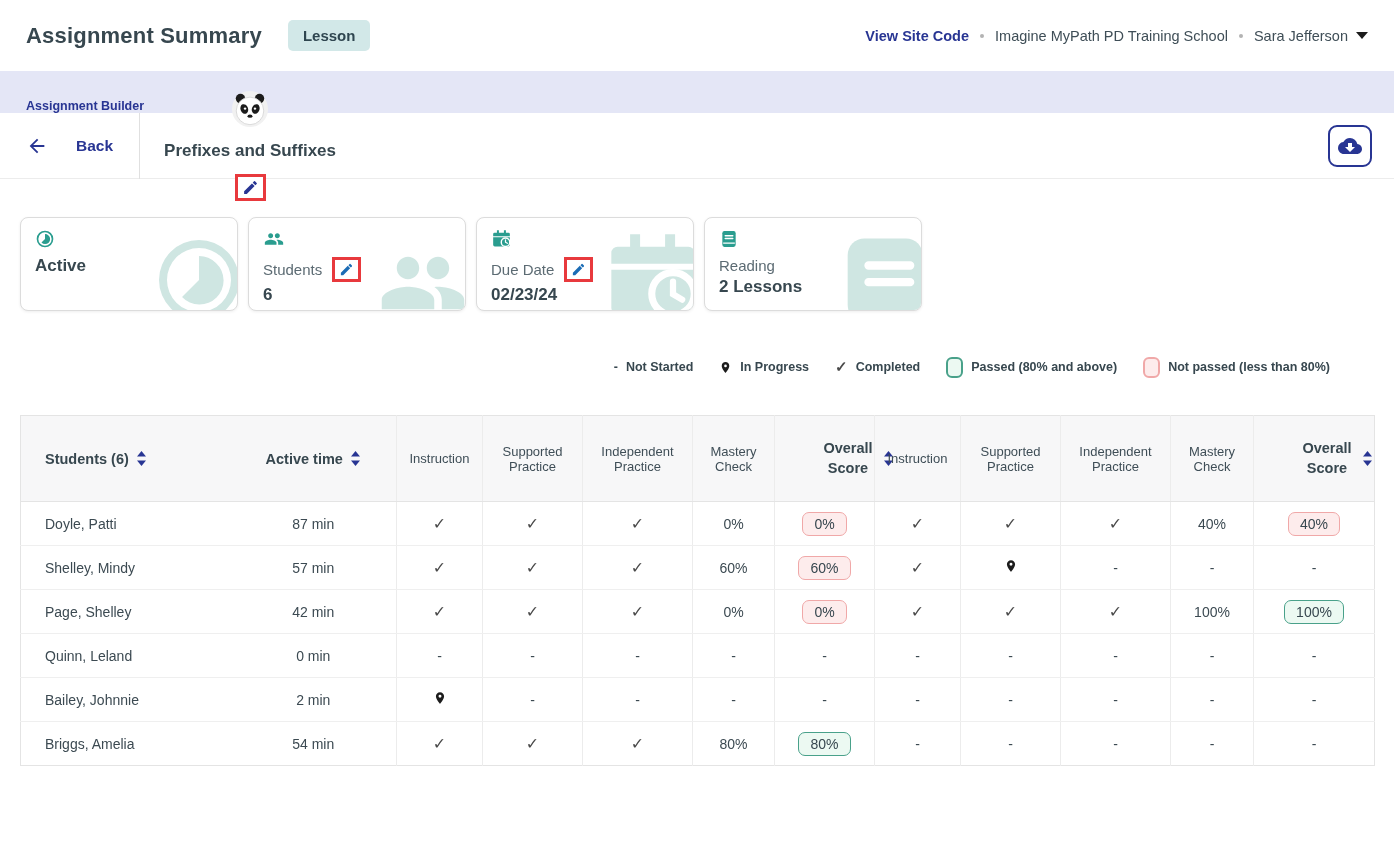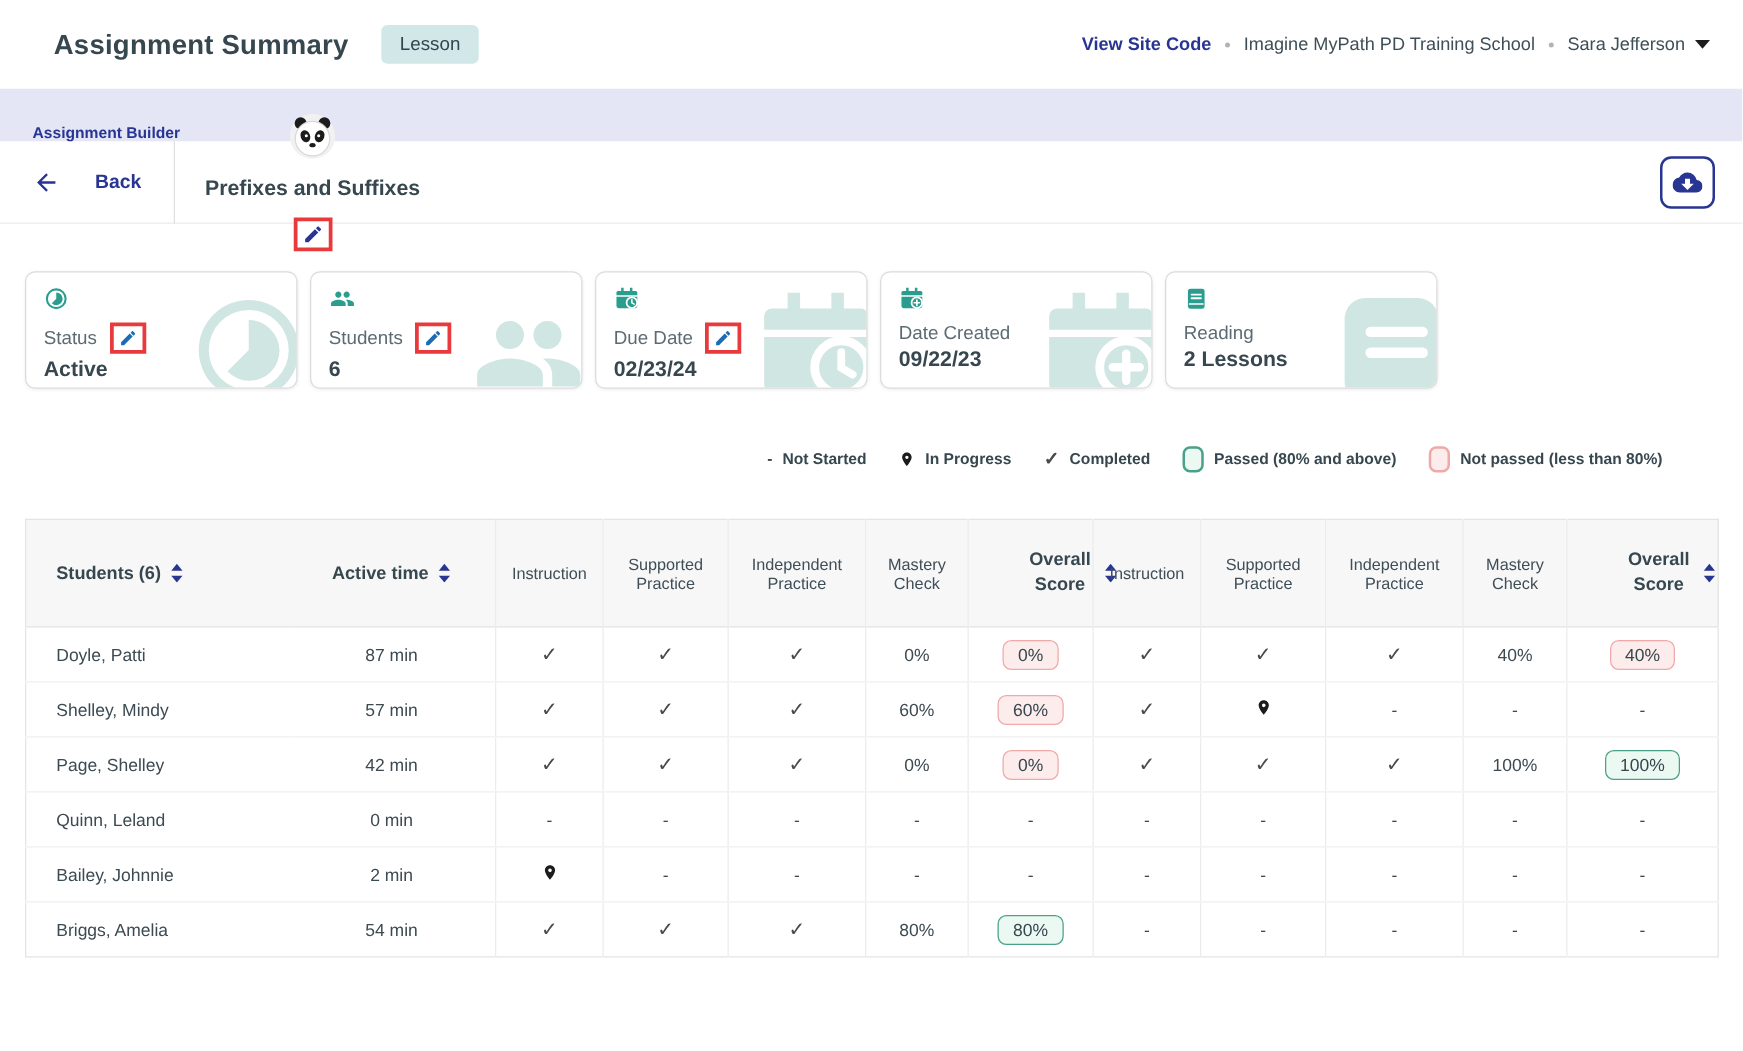--- a/index.html
+++ b/index.html
@@ -7,22 +7,22 @@
     --lavender:#e4e6f6; --red-highlight:#e8393d; --pencil-blue:#1b6cb5;
     --pass-border:#49a18a; --pass-bg:#ecf9f2; --fail-border:#f0a8a8; --fail-bg:#fdecec;
   }
   *{box-sizing:border-box;}
   html,body{margin:0;padding:0;}
   body{width:1394px;height:841px;background:#fff;font-family:"Liberation Sans",sans-serif;color:#37474f;overflow:hidden;}
 
   
   .header{height:71px;display:flex;justify-content:space-between;align-items:center;padding:0 26px;}
   .header-left{display:flex;align-items:center;gap:26px;}
-  .page-title{font-size:22px;font-weight:700;color:#37474f;letter-spacing:.2px;margin-left:17px;}
-  .lesson-chip{background:var(--chip-bg);color:#2f4650;font-weight:400;font-size:15px;padding:7px 15px;border-radius:5px;}
+  .page-title{font-size:22px;font-weight:700;color:#37474f;letter-spacing:.2px;}
+  .lesson-chip{background:var(--chip-bg);color:#2f4650;font-weight:700;font-size:15px;padding:7px 15px;border-radius:5px;}
   .header-right{display:flex;align-items:center;gap:11px;font-size:14.5px;}
   .view-site-code{color:var(--indigo);font-weight:700;cursor:pointer;}
   .dot{width:4px;height:4px;border-radius:50%;background:#b3b3b3;}
   .school{color:#3f4e57;}
   .user-menu{display:flex;align-items:center;gap:8px;color:#3f4e57;cursor:pointer;}
   .caret-down{width:0;height:0;border-left:6px solid transparent;border-right:6px solid transparent;border-top:7px solid #1c1c1c;}
 
   
   .breadcrumb-bar{height:42px;background:var(--lavender);display:flex;align-items:flex-end;padding:0 26px;}
   .breadcrumb-link{font-size:12.5px;font-weight:700;color:var(--indigo);cursor:pointer;}
@@ -137,30 +137,20 @@
       </svg>
   </button>
 </div>
 
 <div class="cards">
 
   <div class="card">
     <svg class="card-icon" width="20" height="20" viewBox="0 0 24 24">
         <path fill="currentColor" d="M16.24 7.76A5.97 5.97 0 0 0 12 6v6l-4.24 4.24a6 6 0 1 0 8.48-8.48zM12 2a10 10 0 1 0 0 20 10 10 0 0 0 0-20zm0 18a8 8 0 1 1 0-16 8 8 0 0 1 0 16z"></path>
       </svg>
-    <div class="card-label-row">
-      <span>Status</span>
-      <span class="edit-highlight">
-        <button class="pencil-btn">
-          <svg width="15" height="15" viewBox="0 0 24 24">
-              <path fill="#1b6cb5" d="M3 17.25V21h3.75L17.81 9.94l-3.75-3.75L3 17.25zM20.71 7.04a1 1 0 0 0 0-1.41l-2.34-2.34a1 1 0 0 0-1.41 0l-1.83 1.83 3.75 3.75 1.83-1.83z"></path>
-            </svg>
-        </button>
-      </span>
-    </div>
     <div class="card-value">Active</div>
     <svg class="watermark" width="96" height="96" viewBox="0 0 24 24">
         <path fill="currentColor" d="M16.24 7.76A5.97 5.97 0 0 0 12 6v6l-4.24 4.24a6 6 0 1 0 8.48-8.48zM12 2a10 10 0 1 0 0 20 10 10 0 0 0 0-20zm0 18a8 8 0 1 1 0-16 8 8 0 0 1 0 16z"></path>
       </svg>
   </div>
 
   <div class="card">
     <svg class="card-icon" width="22" height="20" viewBox="0 0 24 24">
         <path fill="currentColor" d="M16 11c1.66 0 2.99-1.34 2.99-3S17.66 5 16 5s-3 1.34-3 3 1.34 3 3 3zm-8 0c1.66 0 2.99-1.34 2.99-3S9.66 5 8 5 5 6.34 5 8s1.34 3 3 3zm0 2c-2.33 0-7 1.17-7 3.5V19h14v-2.5C15 14.17 10.33 13 8 13zm8 0c-.29 0-.62.02-.97.05 1.16.84 1.97 1.97 1.97 3.45V19h6v-2.5c0-2.33-4.67-3.5-7-3.5z"></path>
       </svg>
@@ -201,40 +191,20 @@
     <div class="card-value">02/23/24</div>
     <svg class="watermark" width="100" height="100" viewBox="0 0 24 24">
       <path fill="currentColor" d="M6.5 1.5h2.4v4H6.5zM14.9 1.5h2.4v4h-2.4z"></path>
       <path fill="currentColor" d="M3.5 4.5h17A1.5 1.5 0 0 1 22 6v2.6H2V6a1.5 1.5 0 0 1 1.5-1.5z"></path>
       <path fill="currentColor" d="M2 10h20v9a2 2 0 0 1-2 2H4a2 2 0 0 1-2-2z"></path>
       <circle cx="16.8" cy="15.8" r="5.1" fill="currentColor" stroke="#fff" stroke-width="1.7"></circle>
       <path d="M16.8 12.9v3l2.2 1.3" stroke="#fff" fill="none" stroke-width="1.5" stroke-linecap="round"></path>
     </svg>
   </div>
 
-  <div class="card">
-    <svg class="card-icon" width="21" height="21" viewBox="0 0 24 24">
-      <path fill="currentColor" d="M6.5 1.5h2.4v4H6.5zM14.9 1.5h2.4v4h-2.4z"></path>
-      <path fill="currentColor" d="M3.5 4.5h17A1.5 1.5 0 0 1 22 6v2.6H2V6a1.5 1.5 0 0 1 1.5-1.5z"></path>
-      <path fill="currentColor" d="M2 10h20v9a2 2 0 0 1-2 2H4a2 2 0 0 1-2-2z"></path>
-      <circle cx="16.8" cy="15.8" r="5.1" fill="currentColor" stroke="#fff" stroke-width="1.7"></circle>
-      <path d="M16.8 13.2v5.2M14.2 15.8h5.2" stroke="#fff" fill="none" stroke-width="1.6" stroke-linecap="round"></path>
-    </svg>
-    <div class="card-label-row">
-      <span>Date Created</span>
-    </div>
-    <div class="card-value">09/22/23</div>
-    <svg class="watermark" width="100" height="100" viewBox="0 0 24 24">
-      <path fill="currentColor" d="M6.5 1.5h2.4v4H6.5zM14.9 1.5h2.4v4h-2.4z"></path>
-      <path fill="currentColor" d="M3.5 4.5h17A1.5 1.5 0 0 1 22 6v2.6H2V6a1.5 1.5 0 0 1 1.5-1.5z"></path>
-      <path fill="currentColor" d="M2 10h20v9a2 2 0 0 1-2 2H4a2 2 0 0 1-2-2z"></path>
-      <circle cx="16.8" cy="15.8" r="5.1" fill="currentColor" stroke="#fff" stroke-width="1.7"></circle>
-      <path d="M16.8 13.2v5.2M14.2 15.8h5.2" stroke="#fff" fill="none" stroke-width="1.6" stroke-linecap="round"></path>
-    </svg>
-  </div>
 
   <div class="card">
     <svg class="card-icon" width="20" height="20" viewBox="0 0 24 24">
       <rect x="4" y="2.5" width="16" height="19" rx="2.5" fill="currentColor"></rect>
       <path d="M7.5 8h9M7.5 11.5h9" stroke="#fff" stroke-width="1.8" stroke-linecap="round"></path>
       <path d="M5 17h14" stroke="#fff" stroke-width="1.4"></path>
     </svg>
     <div class="card-label-row">
       <span>Reading</span>
     </div>

